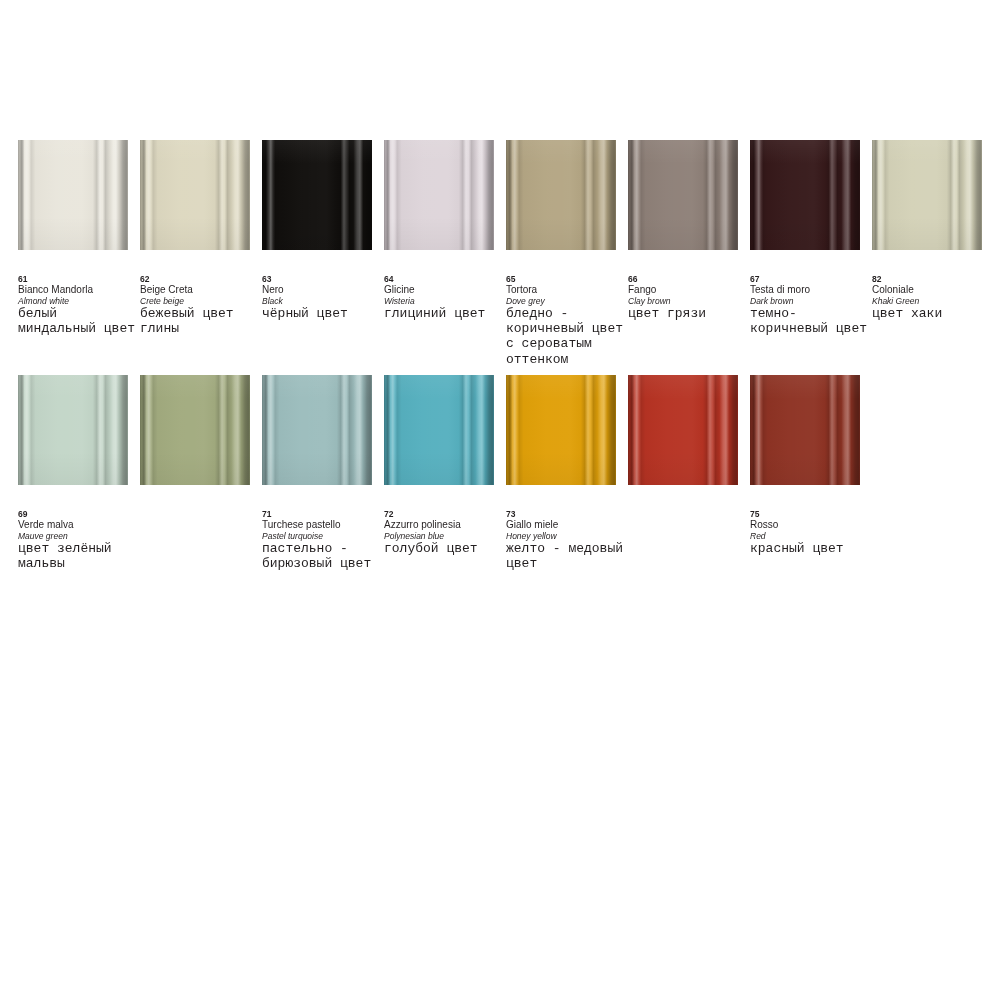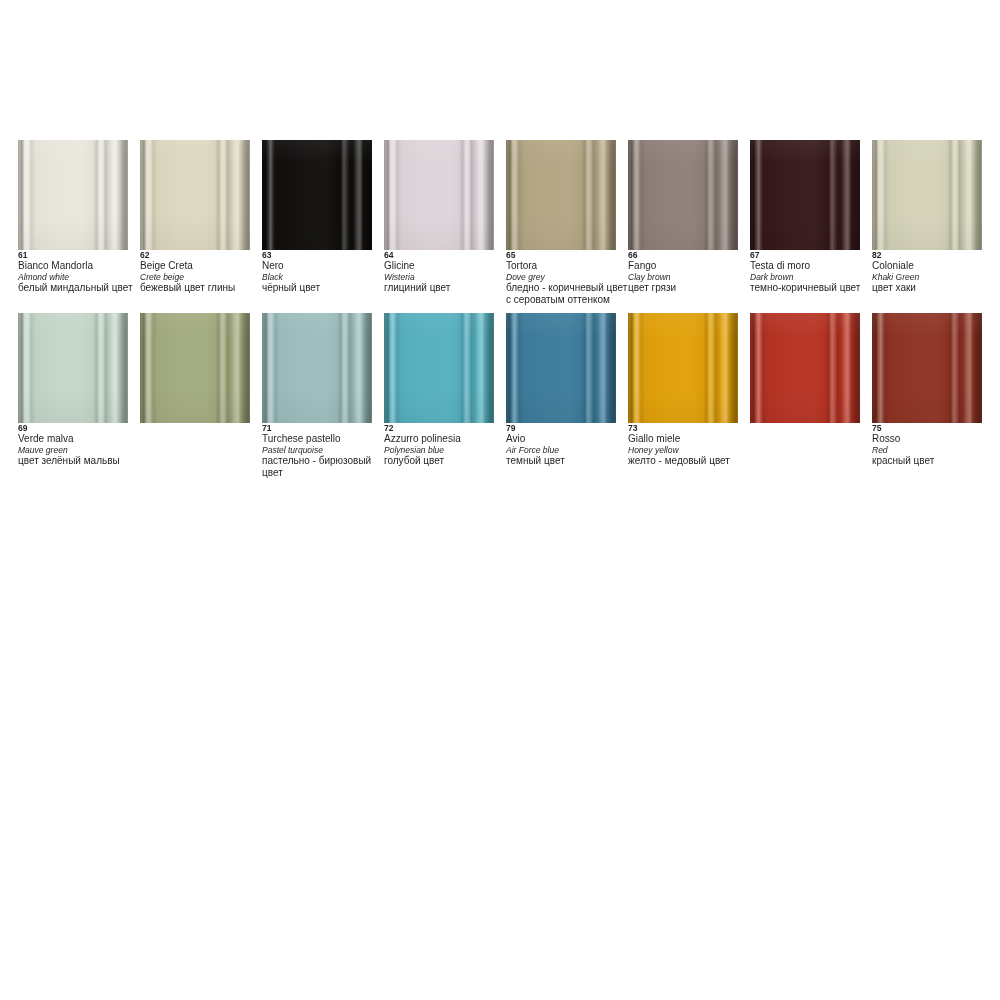--- a/index.html
+++ b/index.html
@@ -87,21 +87,21 @@
     background:
       linear-gradient(to bottom,
         rgba(255,255,255,0.05) 0%,
         rgba(255,255,255,0.00) 22%,
         rgba(0,0,0,0.00) 70%,
         rgba(0,0,0,0.04) 100%);
     pointer-events: none;
   }
 
   .swatch-caption {
-    padding-top: 0;
+    padding-top: 24px;
     line-height: 1.18;
     color: #231f20;
   }
 
   .swatch-code {
     font-size: 8.5px;
     font-weight: bold;
     letter-spacing: 0.1px;
     color: #231f20;
   }
@@ -114,23 +114,24 @@
   }
 
   .swatch-name-en {
     font-size: 8.5px;
     font-style: italic;
     color: #231f20;
     white-space: nowrap;
   }
 
   .swatch-name-ru {
-    font-size: 10px;
+    font-size: 13px;
     color: #231f20;
     width: 122px;
+    font-family: Liberation Mono, monospace;
   }
 </style>
 </head>
 <body>
 
 <div id="swatch-sheet">
     <div class="swatch-row">
       <div class="swatch-cell">
         <div class="swatch-chip" style="background-color: rgb(233, 230, 220);">
           <div class="relief"></div>
@@ -265,32 +266,20 @@
           <div class="sheen"></div>
         </div>
         <div class="swatch-caption">
           <div class="swatch-code">72</div>
           <div class="swatch-name-it">Azzurro polinesia</div>
           <div class="swatch-name-en">Polynesian blue</div>
           <div class="swatch-name-ru">голубой цвет</div>
         </div>
       </div>
       <div class="swatch-cell">
-        <div class="swatch-chip" style="background-color: rgb(61, 124, 155);">
-          <div class="relief"></div>
-          <div class="sheen"></div>
-        </div>
-        <div class="swatch-caption">
-          <div class="swatch-code">79</div>
-          <div class="swatch-name-it">Avio</div>
-          <div class="swatch-name-en">Air Force blue</div>
-          <div class="swatch-name-ru">темный цвет</div>
-        </div>
-      </div>
-      <div class="swatch-cell">
         <div class="swatch-chip" style="background-color: rgb(224, 160, 9);">
           <div class="relief"></div>
           <div class="sheen"></div>
         </div>
         <div class="swatch-caption">
           <div class="swatch-code">73</div>
           <div class="swatch-name-it">Giallo miele</div>
           <div class="swatch-name-en">Honey yellow</div>
           <div class="swatch-name-ru">желто - медовый цвет</div>
         </div>

